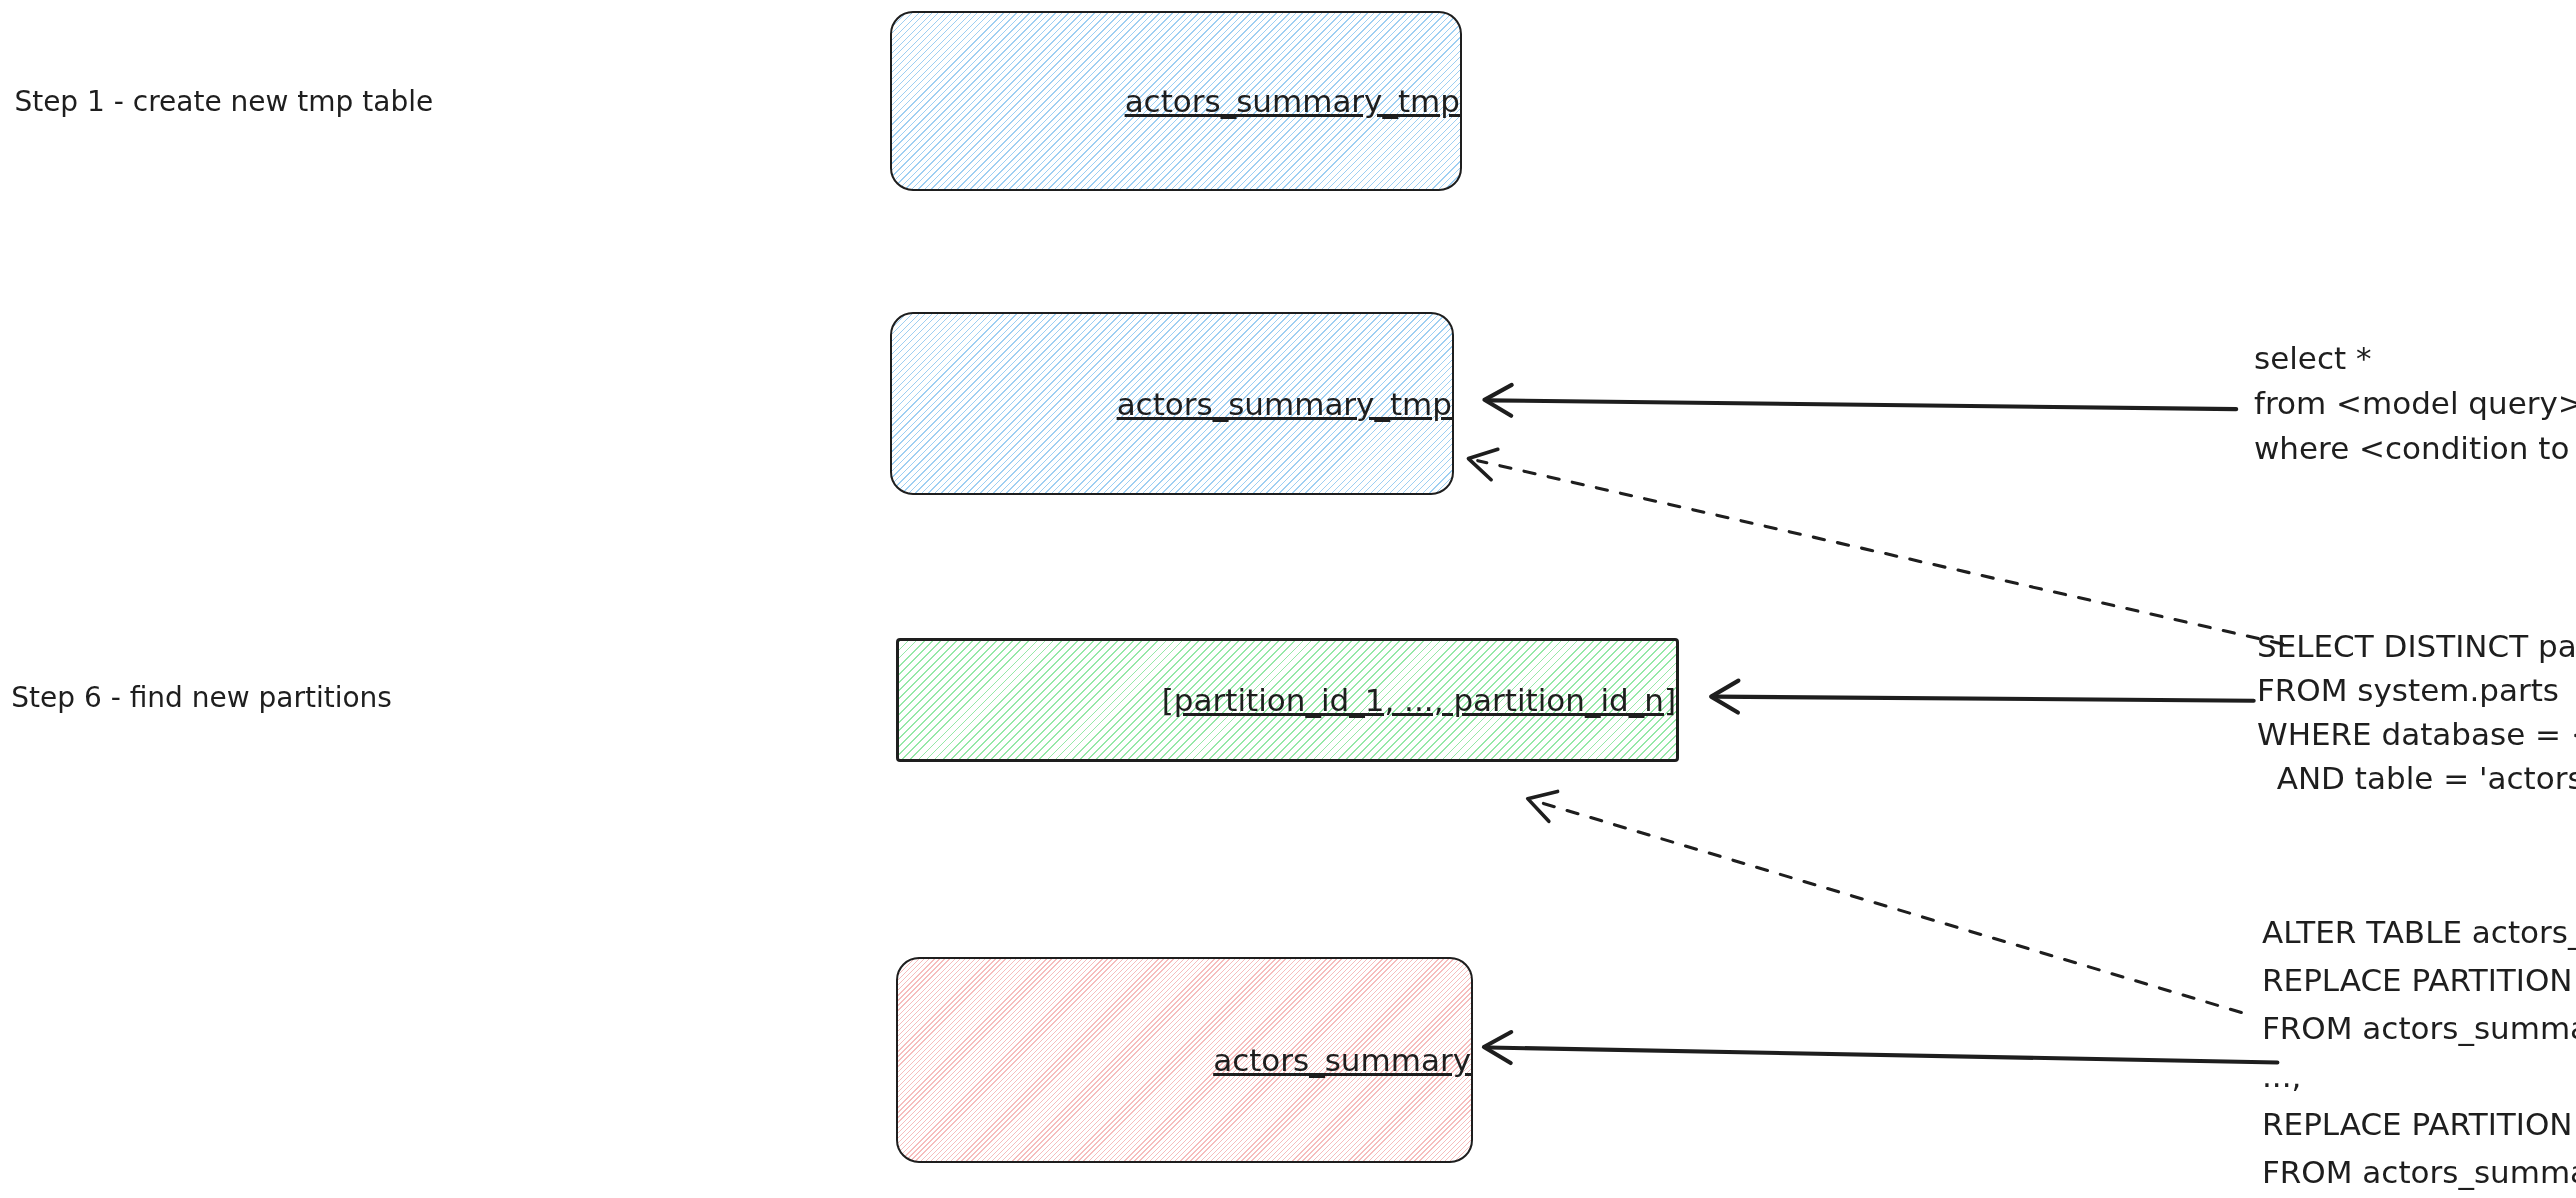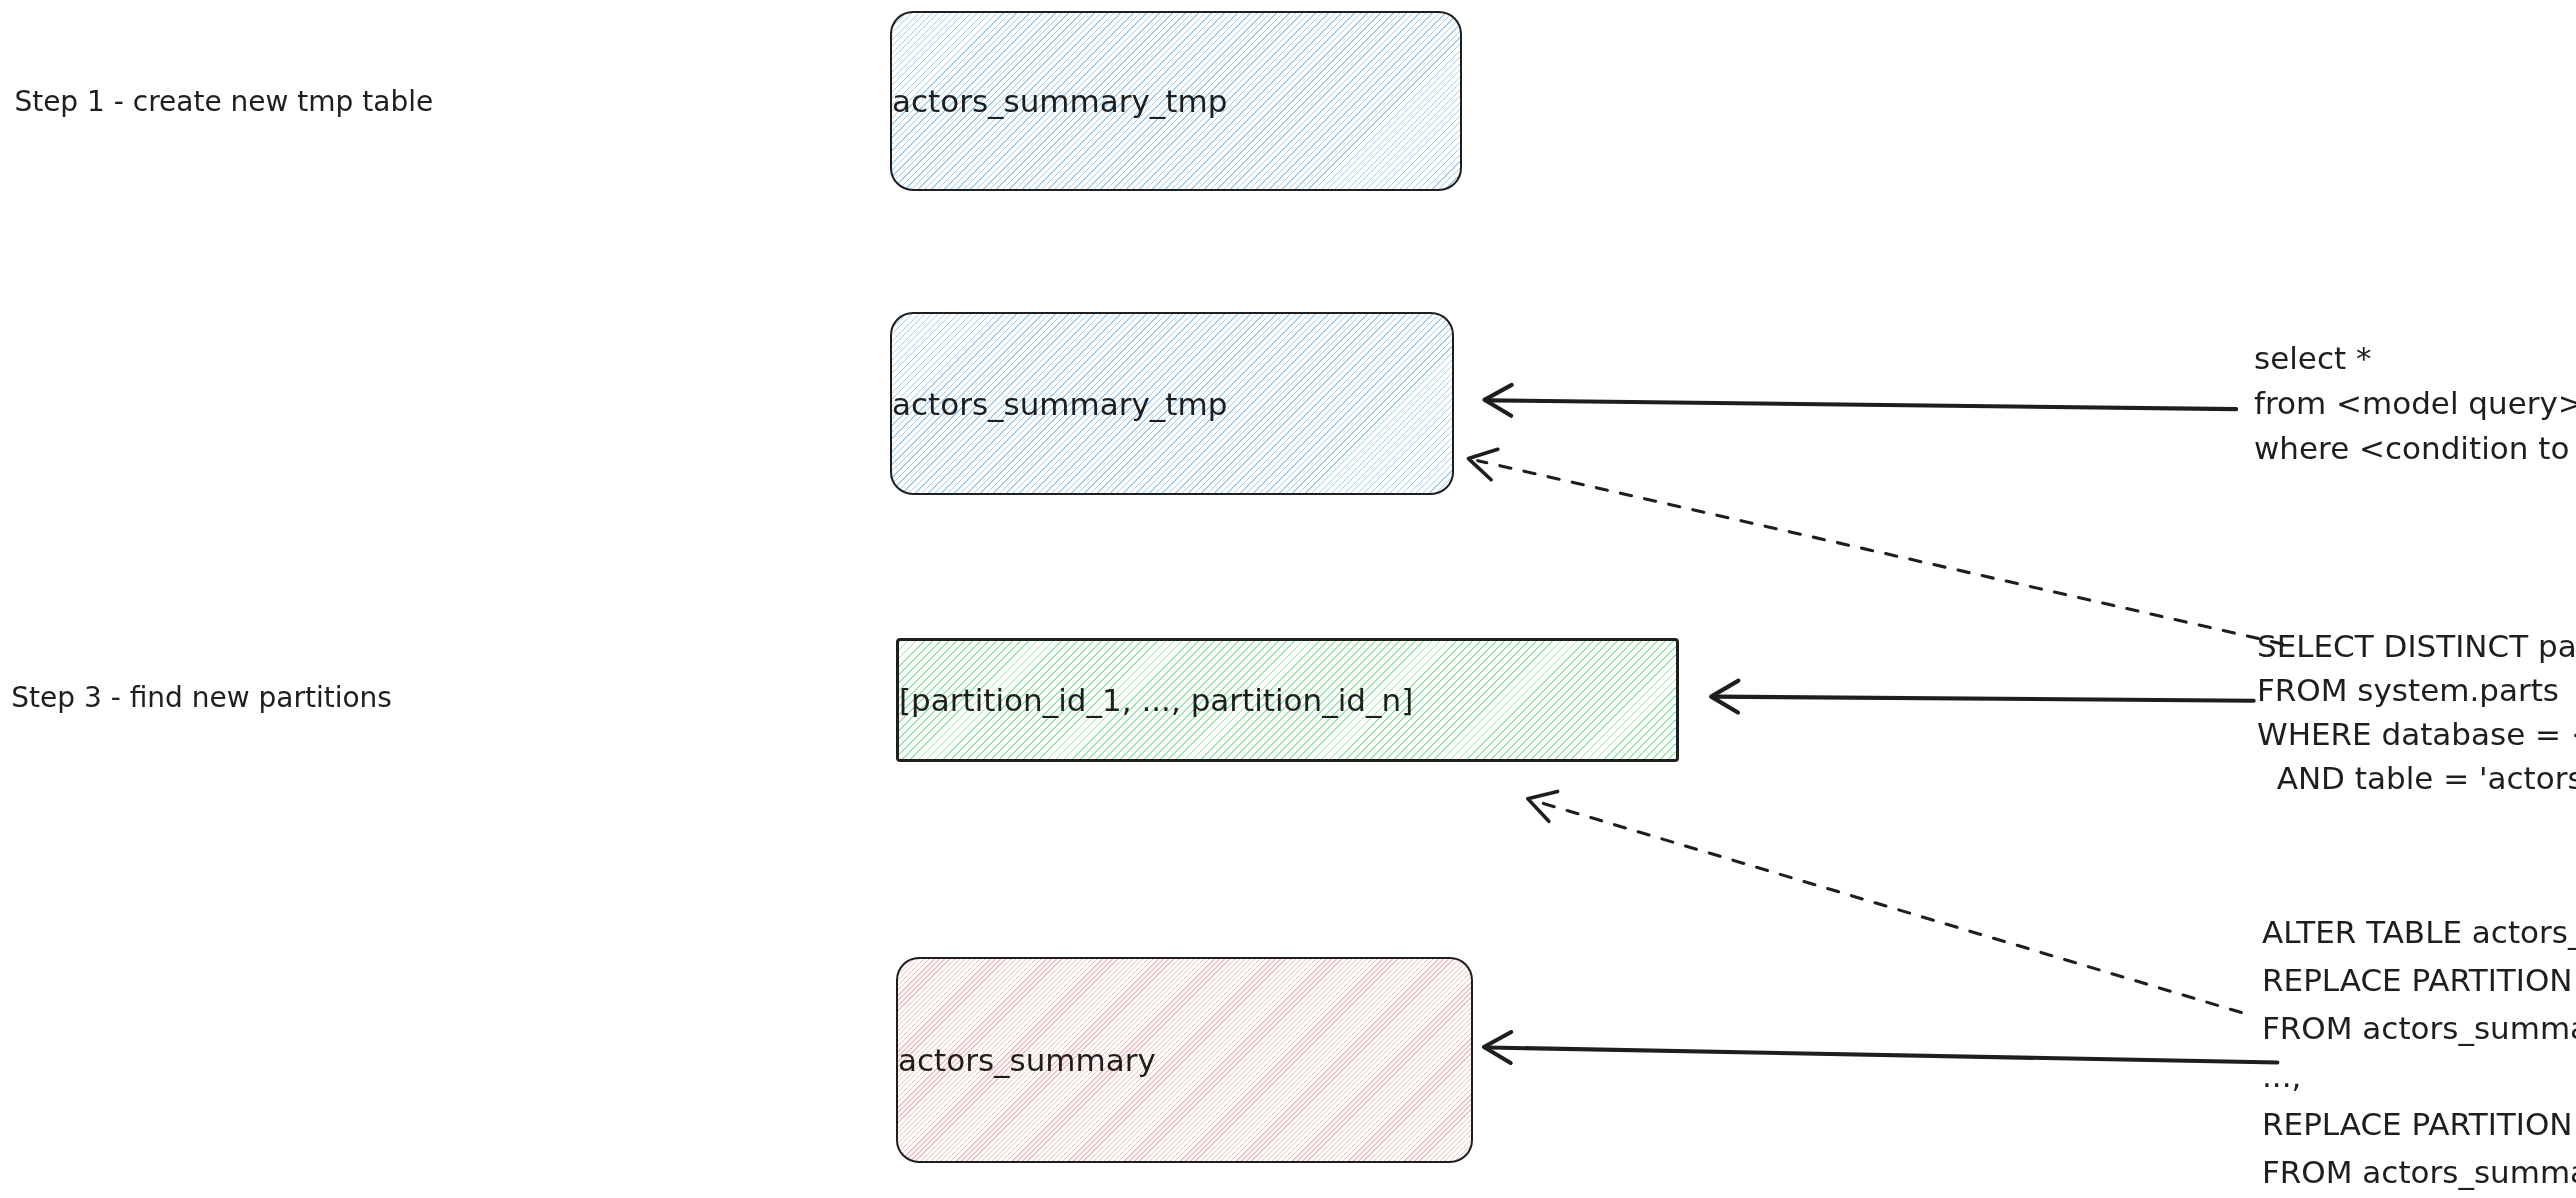--- a/index.html
+++ b/index.html
@@ -15,25 +15,26 @@
     position:absolute;
     font-size:28px;
     line-height:41px;
     white-space:nowrap;
     color:#1e1e1e;
   }
   .node-box{
     position:absolute;
     border:2.1px solid #1e1e1e;
     border-radius:23px;
-    display:flex;align-items:center;justify-content:flex-start;
+    display:flex;align-items:center;justify-content:flex-end;
     font-size:31px;
     white-space:nowrap;
     box-sizing:border-box;
     background-color:#ffffff;
+    text-decoration:underline;
   }
   .hachure-blue{
     background-image:repeating-linear-gradient(135deg,#9ecff2 0,#9ecff2 1px,transparent 1px,transparent 4.6px);
   }
   .hachure-green{
     background-image:repeating-linear-gradient(135deg,#96e8a8 0,#96e8a8 1.3px,transparent 1.3px,transparent 5.7px);
   }
   .hachure-red{
     background-image:repeating-linear-gradient(135deg,#f6bdbd 0,#f6bdbd 1px,transparent 1px,transparent 3.6px);
   }
@@ -86,21 +87,21 @@
       <polyline class="stroke" stroke-width="7" points="2894,931 2850,890 2907,872"></polyline>
     </g>
 
     <g>
       <line class="stroke" stroke-width="6" stroke-dasharray="22 26" x1="4350" y1="1965" x2="2978" y2="1554"></line>
       <polyline class="stroke" stroke-width="7" points="3006,1594 2965,1550 3023,1536"></polyline>
     </g>
   </svg>
 
   <div class="step-label" style="left:14.4px;top:81px;">Step 1 - create new tmp table</div>
-  <div class="step-label" style="left:11.3px;top:677px;">Step 3 - find new partitions</div>
+  <div class="step-label" style="left:11.3px;top:677px;">Step 6 - find new partitions</div>
 
   <div class="node-box hachure-blue" style="left:890px;top:11.3px;width:572px;height:180px;">
     <span>actors_summary_tmp</span>
   </div>
 
   <div class="node-box hachure-blue" style="left:890px;top:312px;width:564px;height:183px;">
     <span>actors_summary_tmp</span>
   </div>
 
   <div class="node-box hachure-green bold-border" style="left:896px;top:638px;width:783px;height:124px;">

